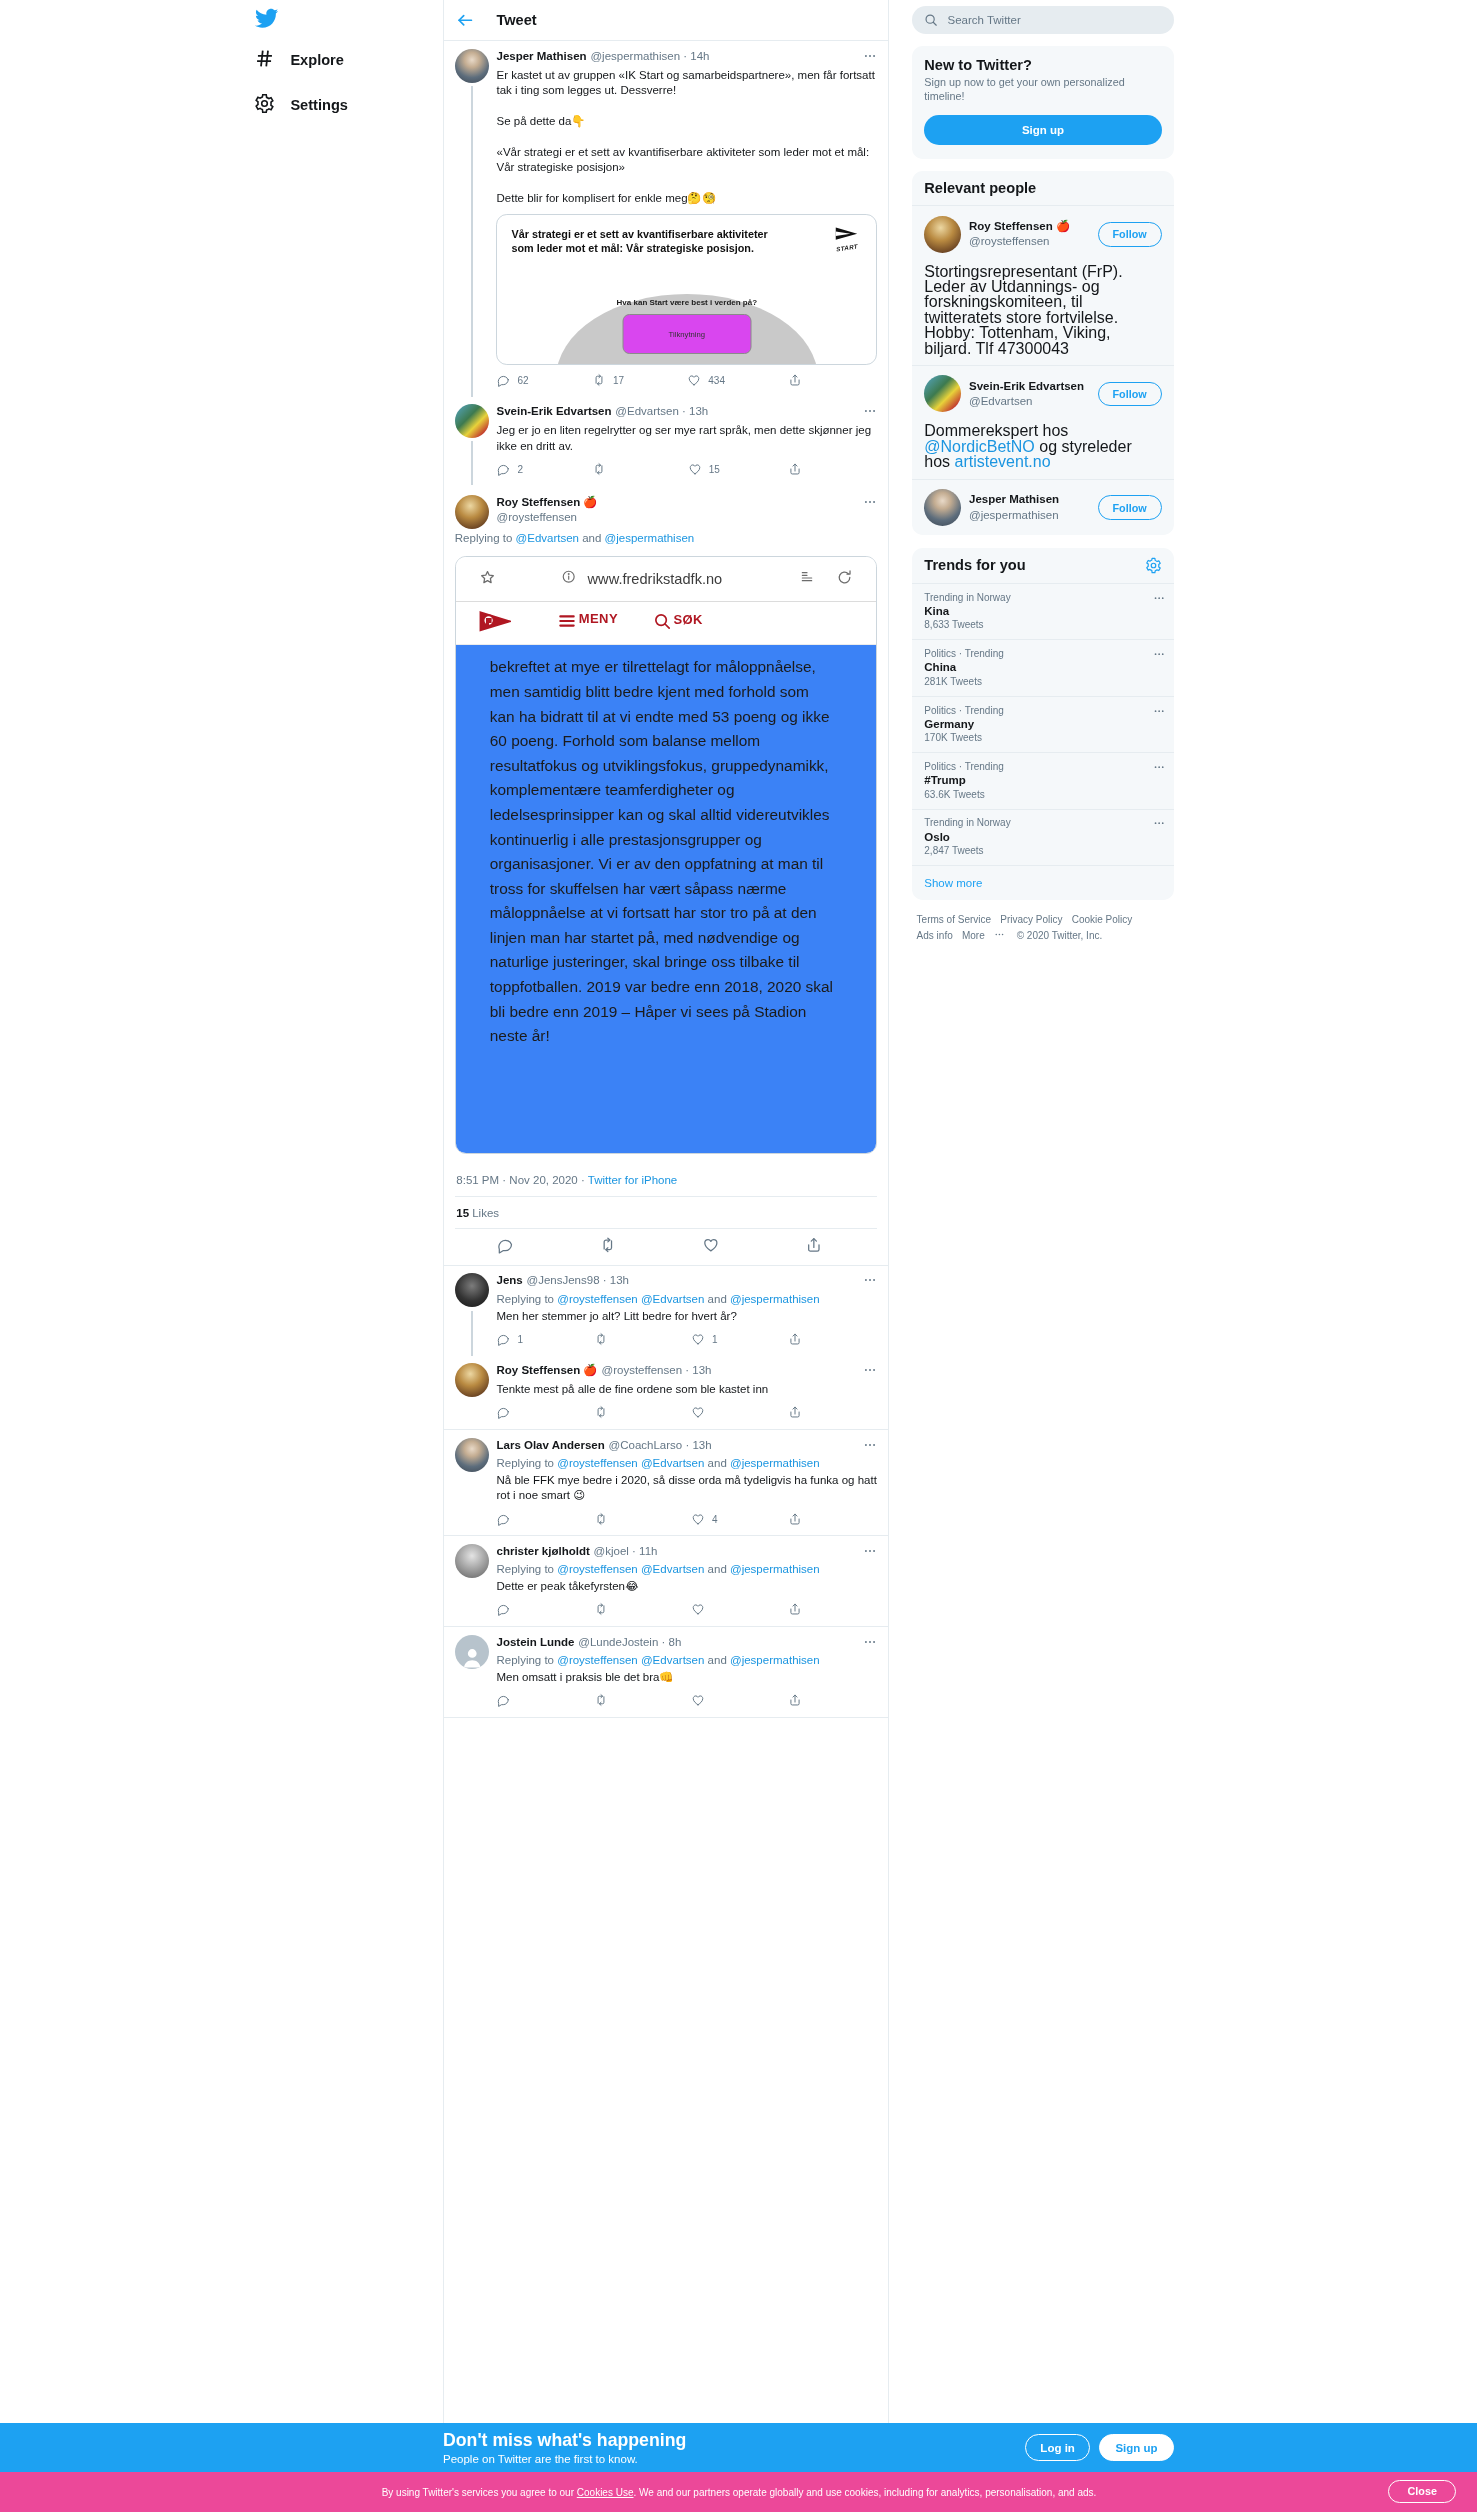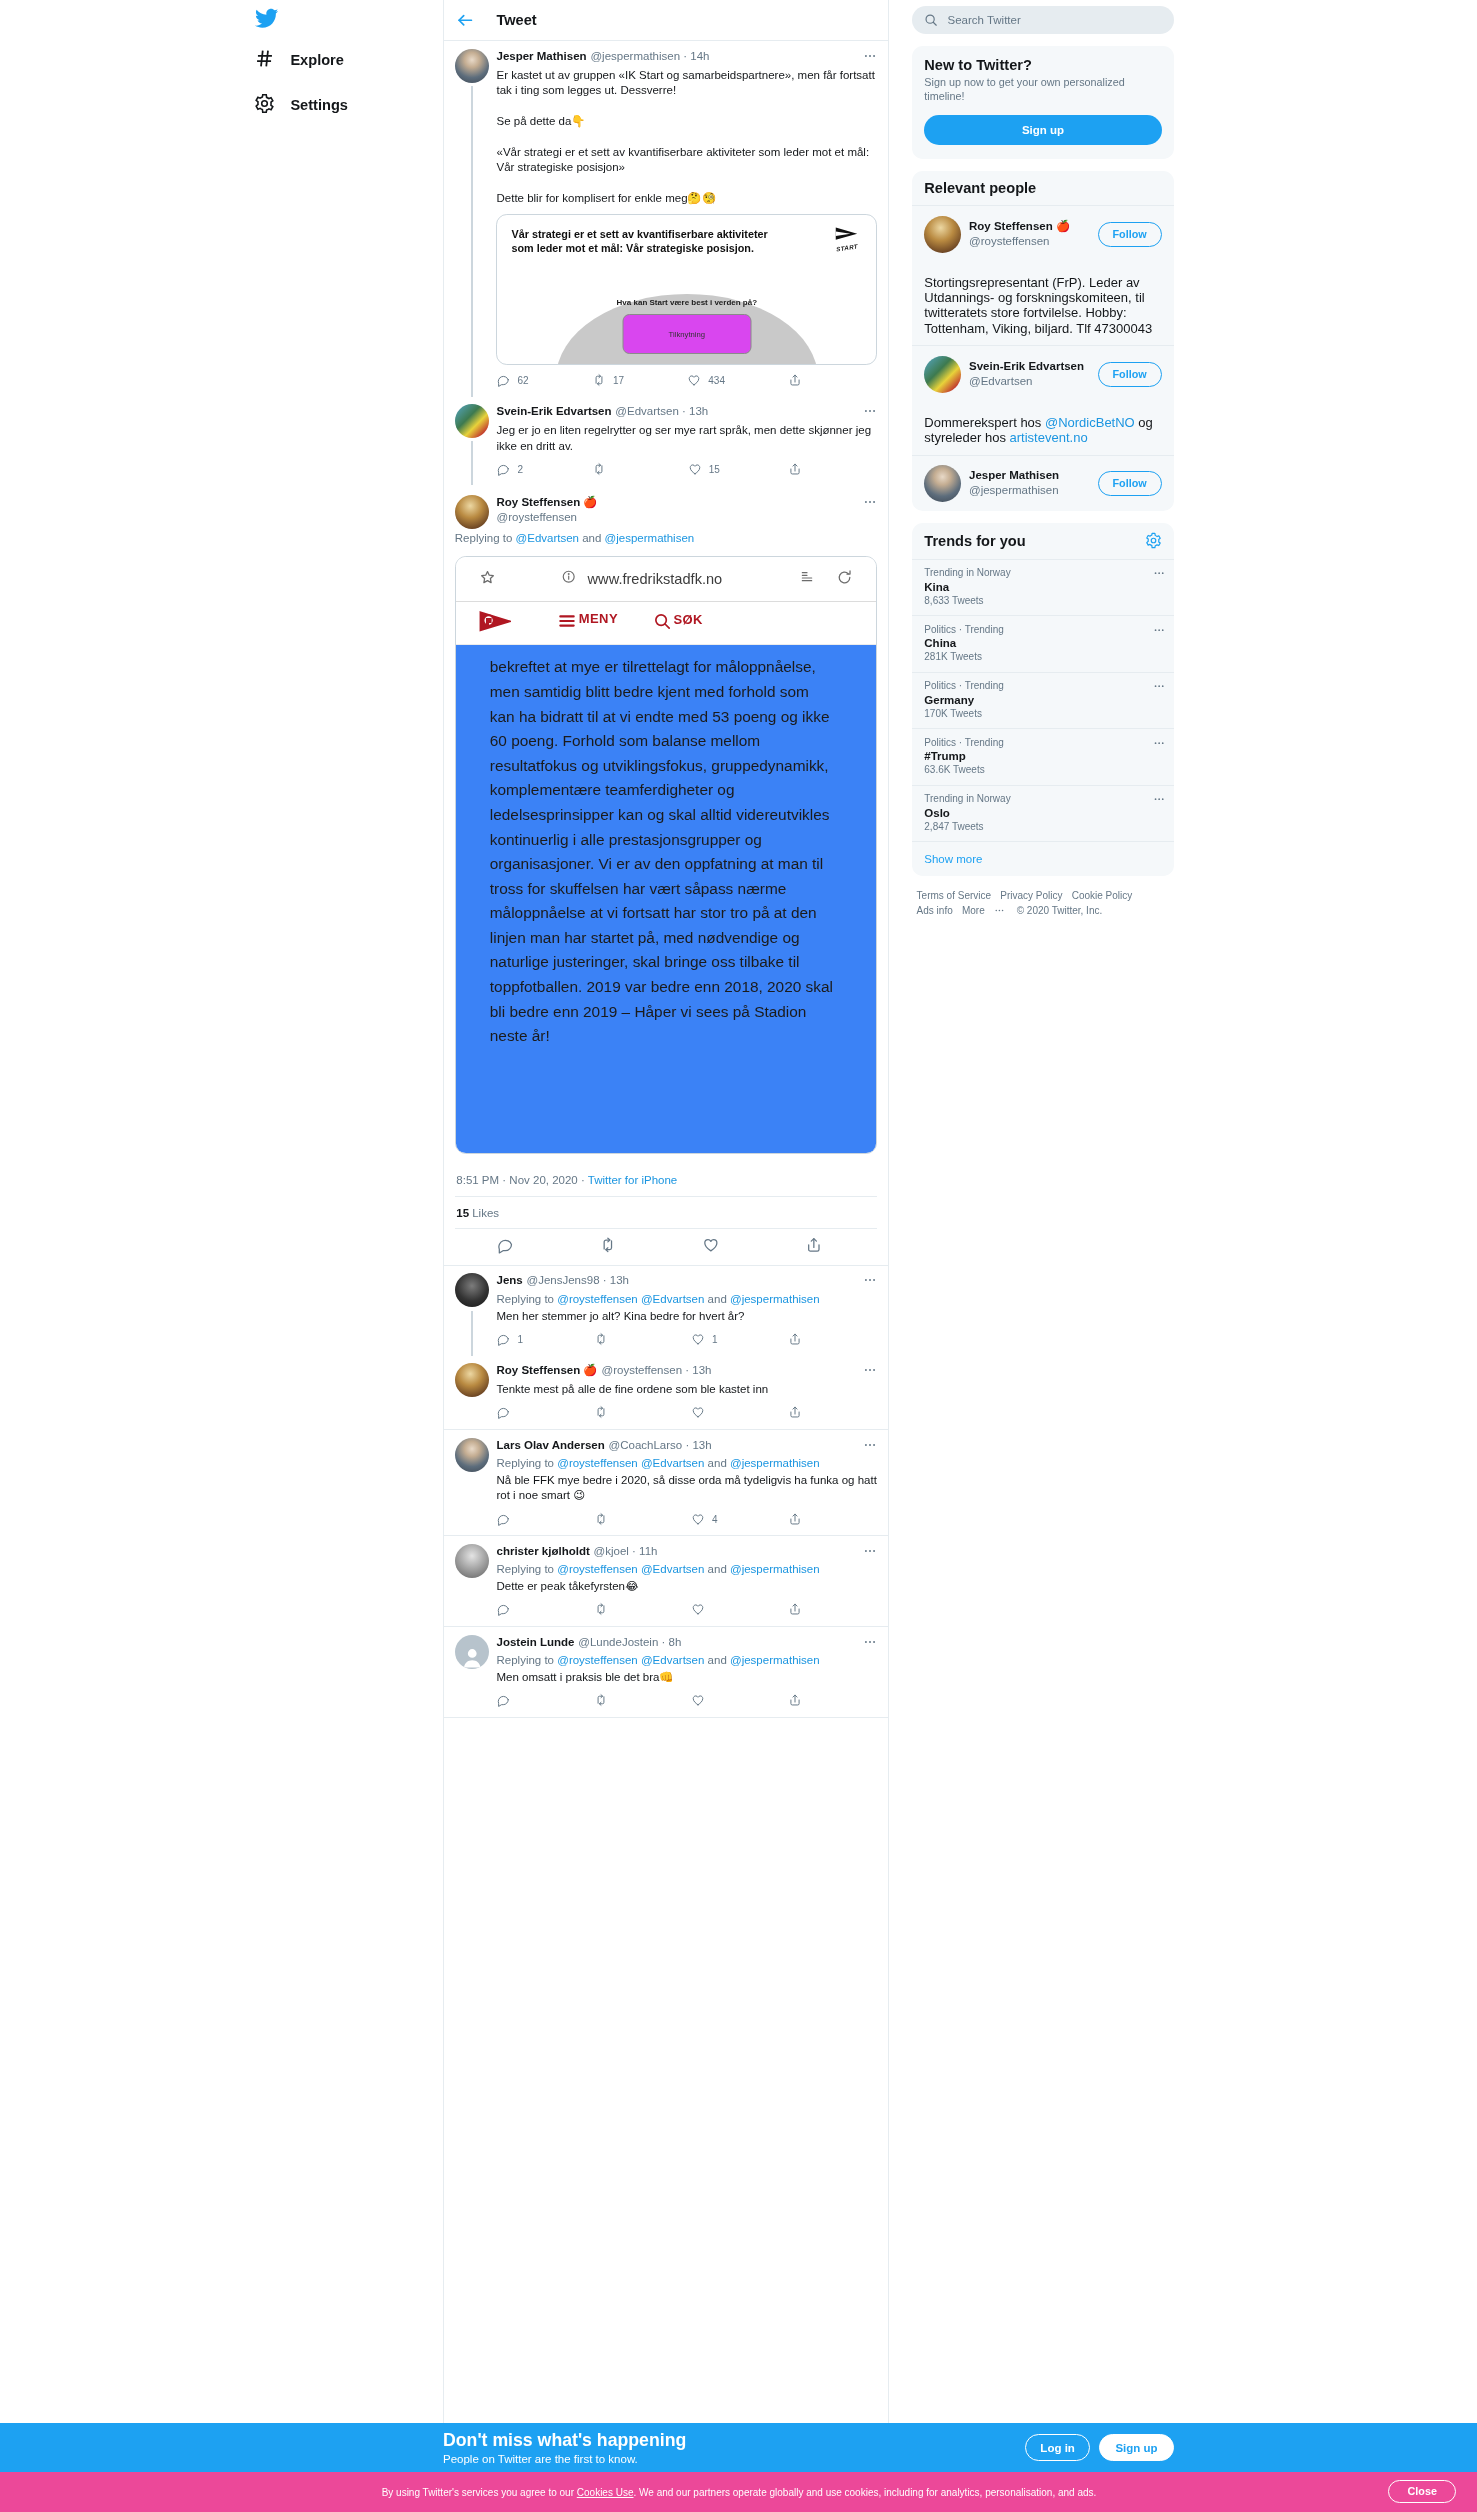--- a/index.html
+++ b/index.html
@@ -113,21 +113,21 @@
               color:#fff; font-size:11.5px; font-weight:700; cursor:pointer; font-family:inherit; }
   .person { padding:9.2px 12.3px; border-bottom:0.8px solid #e6ecf0; }
   .person:last-child { border-bottom:none; }
   .p-top { display:flex; align-items:center; }
   .p-av { width:37px; height:37px; border-radius:50%; flex:none; overflow:hidden; cursor:pointer; }
   .p-names { flex:1; margin-left:7.7px; font-size:11.5px; line-height:15.4px; min-width:0; }
   .p-name { font-weight:700; white-space:nowrap; }
   .p-handle { color:#657786; }
   .follow-btn { border:0.8px solid #1da1f2; background:transparent; color:#1da1f2; font-weight:700;
                 font-size:10.8px; border-radius:14px; padding:5.4px 14px; cursor:pointer; font-family:inherit; }
-  .p-bio { font-size:13px; line-height:15.4px; margin-top:22px; color:#14171a; }
+  .p-bio { font-size:16px; line-height:15.4px; margin-top:11px; color:#14171a; }
   .p-bio .lnk { color:#1b95e0; cursor:pointer; }
   .trend { position:relative; padding:7.7px 12.3px 9.2px 12.3px; border-bottom:0.8px solid #e6ecf0; cursor:pointer; }
   .t-ctx { font-size:10px; color:#657786; }
   .t-name { font-size:11.5px; font-weight:700; margin:2.3px 0; }
   .t-count { font-size:10px; color:#657786; }
   .t-more { position:absolute; right:9.2px; top:7.7px; }
   .t-more svg { width:12.3px; height:12.3px; fill:#657786; }
   .show-more { padding:10.8px 12.3px; font-size:11.5px; color:#1da1f2; cursor:pointer; }
   .rb-footer { padding:12.3px 4.6px; font-size:10px; color:#657786; line-height:15.4px; }
   .rb-footer .f-lnk { margin-right:9.2px; cursor:pointer; display:inline-block; }
@@ -417,21 +417,21 @@
             <div class="tw-head">
               <span class="tw-name">Jens</span>
               <span class="tw-meta">@JensJens98 · 13h</span>
               <span class="more-dots"><svg viewBox="0 0 24 24">
                   <circle cx="5" cy="12" r="1.7"></circle>
                   <circle cx="12" cy="12" r="1.7"></circle>
                   <circle cx="19" cy="12" r="1.7"></circle>
                 </svg></span>
             </div>
             <div class="replying"><span>Replying to </span><span class="lnk">@roysteffensen</span><span> </span><span class="lnk">@Edvartsen</span><span> and </span><span class="lnk">@jespermathisen</span></div>
-            <div class="tw-text">Men her stemmer jo alt? Kina bedre for hvert år?</div>
+            <div class="tw-text">Men her stemmer jo alt? Litt bedre for hvert år?</div>
             <div class="tw-actions">
               <div class="action">
                 <span><svg viewBox="0 0 24 24">
                     <path d="M21 11.5a8.5 8.5 0 0 1-8.5 8.5H9.5L4.5 23v-5.2A8.5 8.5 0 1 1 21 11.5z"></path>
                   </svg></span>
                 <span class="cnt">1</span>
               </div>
               <div class="action">
                 <span><svg viewBox="0 0 24 24">
                     <path d="M7 17.5V8a2.5 2.5 0 0 1 2.5-2.5h5"></path>

